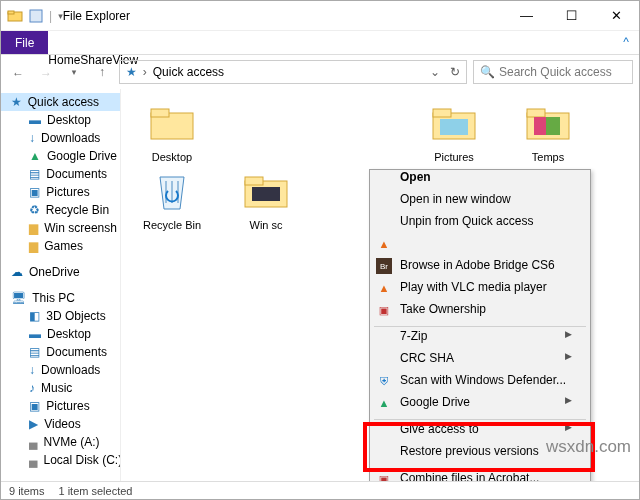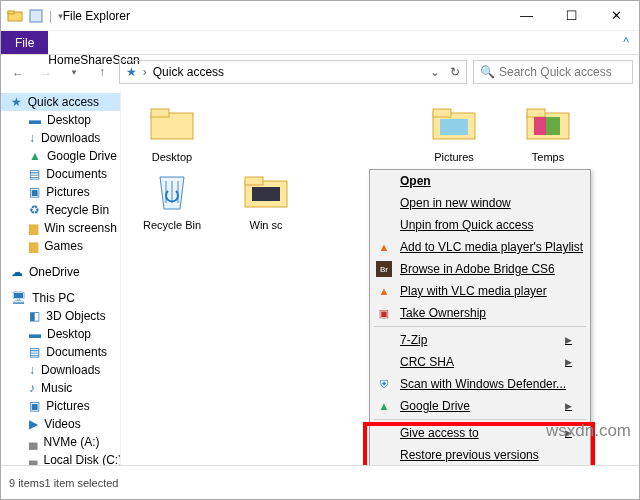--- a/index.html
+++ b/index.html
@@ -23,27 +23,27 @@
 .sidebar .row { display: flex; align-items: center; gap: 6px; padding: 2px 6px 2px 14px; font-size: 12px; white-space: nowrap; }
 .sidebar .row.sel { background: #cce8ff; }
 .sidebar .row.child { padding-left: 28px; }
 .sidebar .hdr { padding-left: 10px; }
 .content { flex: 1; position: relative; overflow: hidden; background: #fff; }
 .folders { display: flex; flex-wrap: wrap; gap: 4px 16px; padding: 10px 12px; align-content: flex-start; }
 .folder { width: 78px; display: flex; flex-direction: column; align-items: center; font-size: 11px; text-align: center; gap: 4px; }
 .folder.sel .ficon { outline: 1px solid #7ab7e8; background: #cce8ff; }
 .ficon { width: 58px; height: 48px; display: flex; align-items: center; justify-content: center; }
 .ctxmenu { position: absolute; left: 248px; top: 80px; width: 222px; background: #f2f2f2; border: 1px solid #a0a0a0; box-shadow: 2px 2px 4px rgba(0,0,0,0.2); font-size: 12px; }
-.ctxmenu .mi { display: flex; align-items: center; height: 22px; padding: 0 18px 0 30px; position: relative; white-space: nowrap; text-decoration: underline; }
+.ctxmenu .mi { display: flex; height: 22px; padding: 0 18px 0 30px; position: relative; white-space: nowrap; }
 .ctxmenu .mi .mic { position: absolute; left: 6px; width: 16px; height: 16px; display: flex; align-items: center; justify-content: center; font-size: 11px; }
 .ctxmenu .mi .arr { margin-left: auto; color: #555; font-size: 9px; }
 .ctxmenu .sep { height: 1px; background: #d0d0d0; margin: 2px 4px; }
 .ctxmenu .bold { font-weight: 600; }
 .redbox { position: absolute; border: 4px solid #f00; pointer-events: none; }
-.statusbar { height: 34px; border-top: 1px solid #ddd; display: flex; align-items: center; padding: 0 8px; font-size: 11px; color: #444; }
+.statusbar { height: 18px; border-top: 1px solid #ddd; display: flex; align-items: center; padding: 0 8px; font-size: 11px; color: #444; gap: 14px; }
 .watermark { position: absolute; right: 8px; bottom: 24px; font-size: 17px; color: #888; }
 svg { display: block; }
 </style>
 </head>
 <body>
 
 <div class="window">
 
   <div class="titlebar">
     <div class="qat">
@@ -66,21 +66,21 @@
       <div>—</div>
       <div>☐</div>
       <div>✕</div>
     </div>
   </div>
 
   <div class="ribbon-tabs">
     <div class="file">File</div>
     <div class="tab">Home</div>
     <div class="tab">Share</div>
-    <div class="tab">Scan</div>
+    <div class="tab">View</div>
     <div style="margin-left:auto;padding:4px 10px;color:#1979ca">^</div>
   </div>
 
   <div class="addrbar">
     <div class="nav-btn">←</div>
     <div class="nav-btn" style="color:#ccc">→</div>
     <div class="nav-btn" style="font-size:9px">▾</div>
     <div class="nav-btn">↑</div>
     <div class="addrbox">
       <span style="color:#2a7ab9">★</span>
@@ -250,21 +250,20 @@
             <span>Open</span>
           </div>
         <div class="mi">
             <span>Open in new window</span>
           </div>
         <div class="mi">
             <span>Unpin from Quick access</span>
           </div>
         <div class="mi">
             <span class="mic" style="color:#e66b1a">▲</span>
-            <span>Add to VLC media player's Playlist</span>
           </div>
         <div class="mi">
             <span class="mic" style="background:#4a3426;color:#fff;font-size:8px;padding:1px">Br</span>
             <span>Browse in Adobe Bridge CS6</span>
           </div>
         <div class="mi">
             <span class="mic" style="color:#e66b1a">▲</span>
             <span>Play with VLC media player</span>
           </div>
         <div class="mi">

